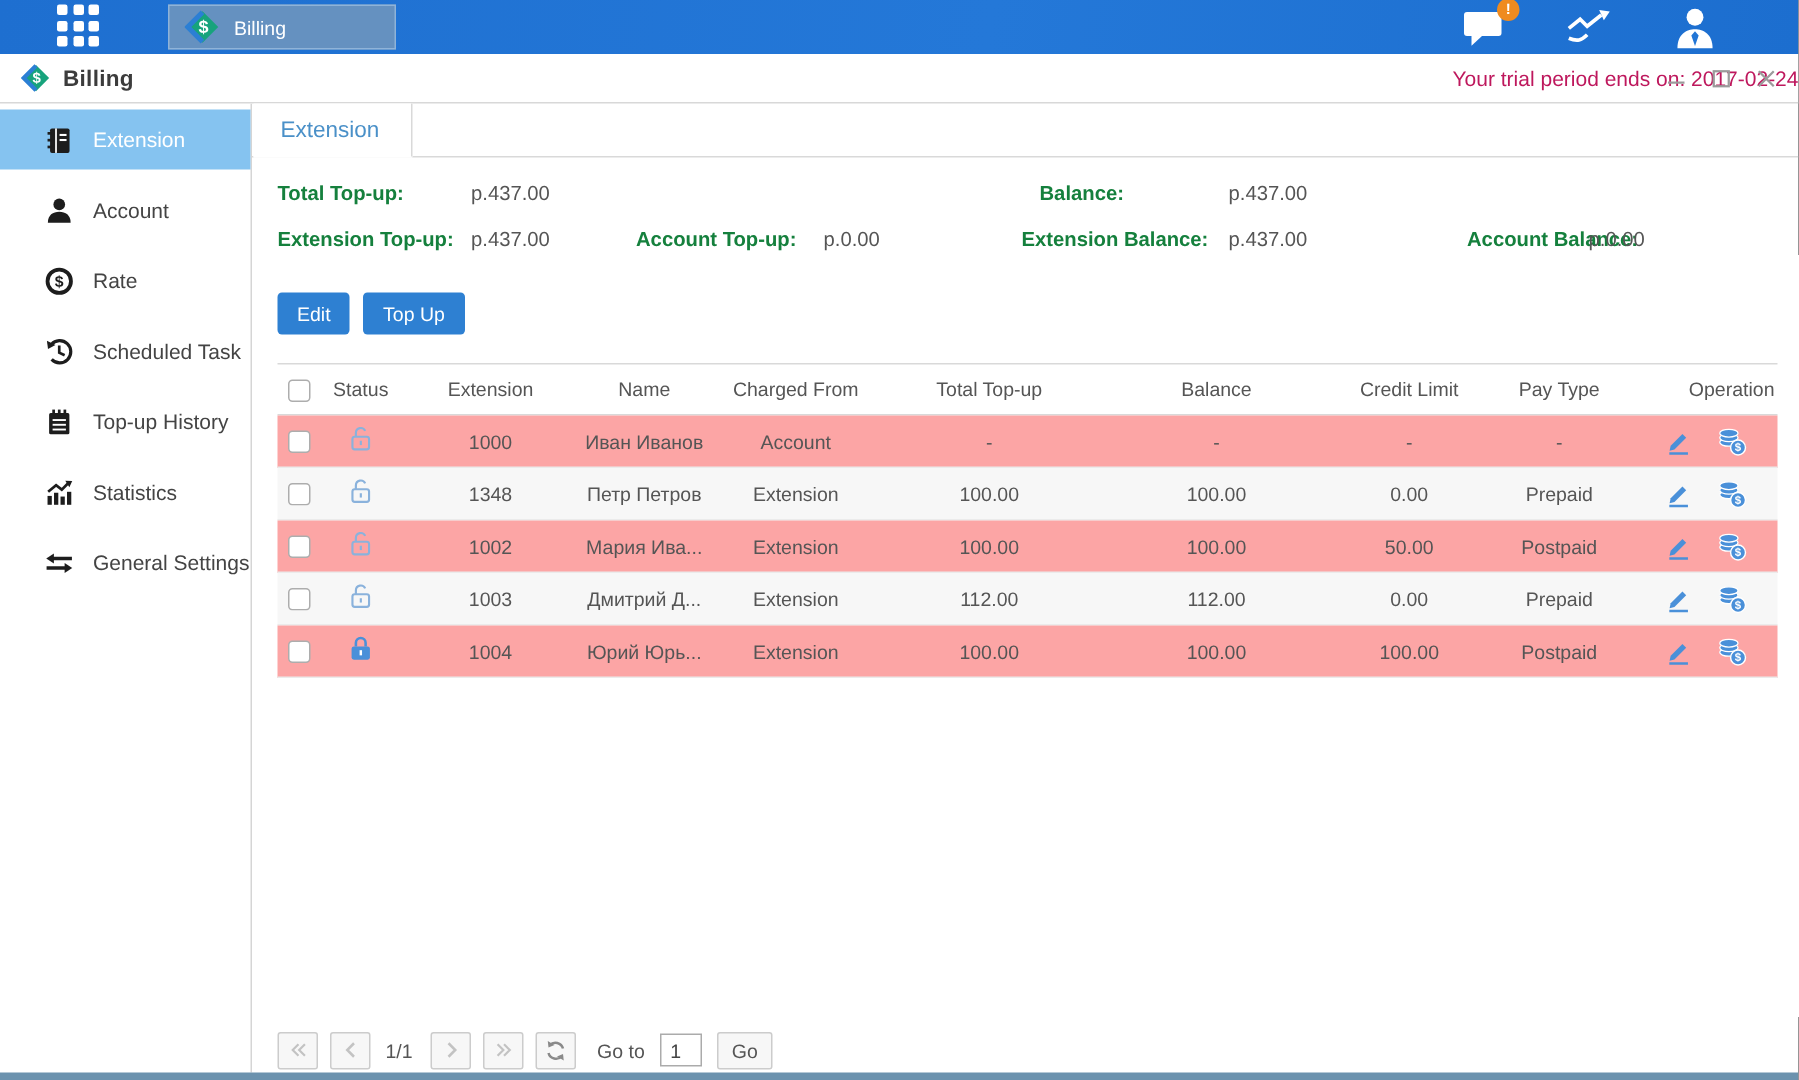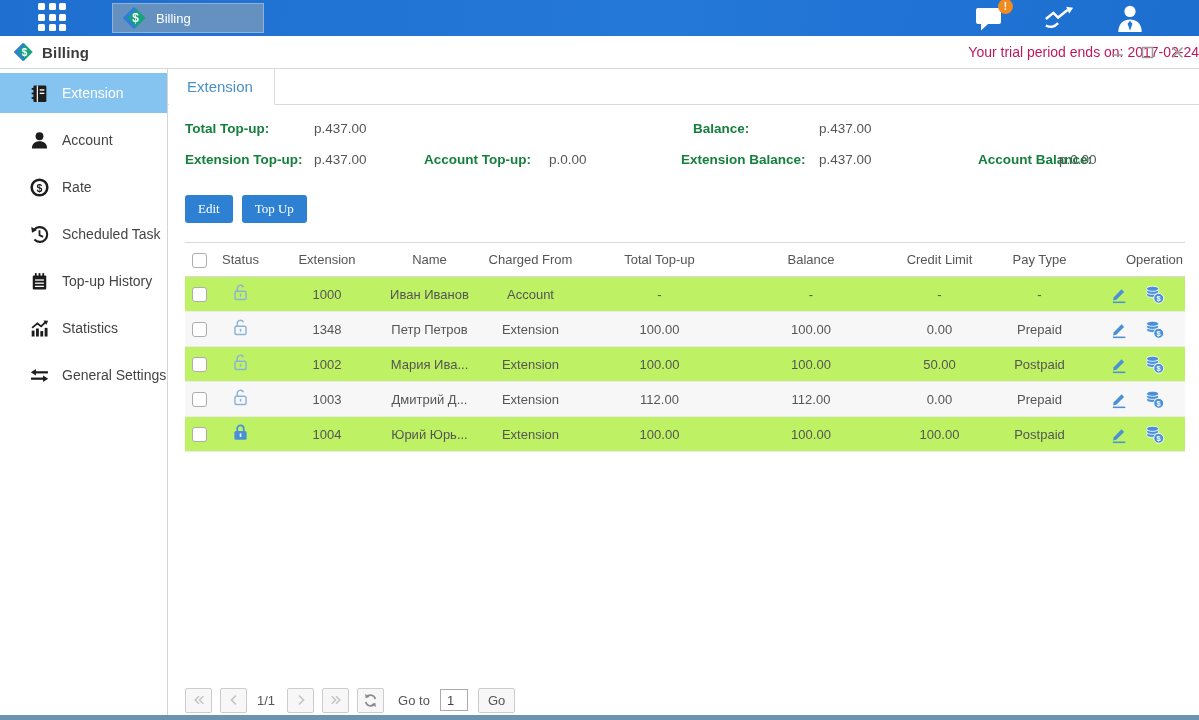--- a/index.html
+++ b/index.html
@@ -60,26 +60,26 @@
   .content { padding:0 14px 0 17px; }
   
   .summary { position:relative; margin-top:14px; height:62px; font-size:13.5px; }
   .summary .lab { position:absolute; font-weight:bold; color:#15803d; white-space:nowrap; }
   .summary .val { position:absolute; color:#555; white-space:nowrap; }
   .r1 { top:2px; } .r2 { top:33px;text-align:right; }
   
   .actions { margin-top:14px; display:flex; gap:9px; }
   .btn-primary {
     height:28px; background:#2e80d2; color:#fff; font-size:13px; border:none; border-radius:3px;
-    padding:0 13px; cursor:pointer; font-family:Liberation Serif, serif;
+    padding:0 13px; cursor:pointer; font-family:Liberation Sans, sans-serif;
   }
   
   .tbl { margin-top:19px; font-size:13px; color:#555; }
   .thead { display:flex; height:35px; align-items:center; border-top:1px solid #d9d9d9; border-bottom:1px solid #d9d9d9; }
-  .trow { display:flex; height:35px; align-items:center; border-bottom:1px solid #ebebeb; background:#bef264; }
+  .trow { display:flex; height:35px; align-items:center; border-bottom:1px solid #ebebeb; background:#fca5a5; }
   .trow.alt { background:#f7f7f7; }
   .cell { text-align:center; overflow:hidden; white-space:nowrap; }
   .c0{width:28px;} .c1{width:55px;} .c2{width:118px;} .c3{width:87px;} .c4{width:115px;}
   .c5{width:143px;} .c6{width:160px;} .c7{width:97px;} .c8{width:103px;} .c9{width:92px;text-align:right;}
   .checkbox {
     display:inline-block; width:15px; height:15px; border:1px solid #adadad; border-radius:3px;
     background:#fff; cursor:pointer; vertical-align:middle;
   }
   .cell-ops { display:flex; justify-content:center; align-items:center; gap:16px; }
   .op { cursor:pointer; display:flex; }

